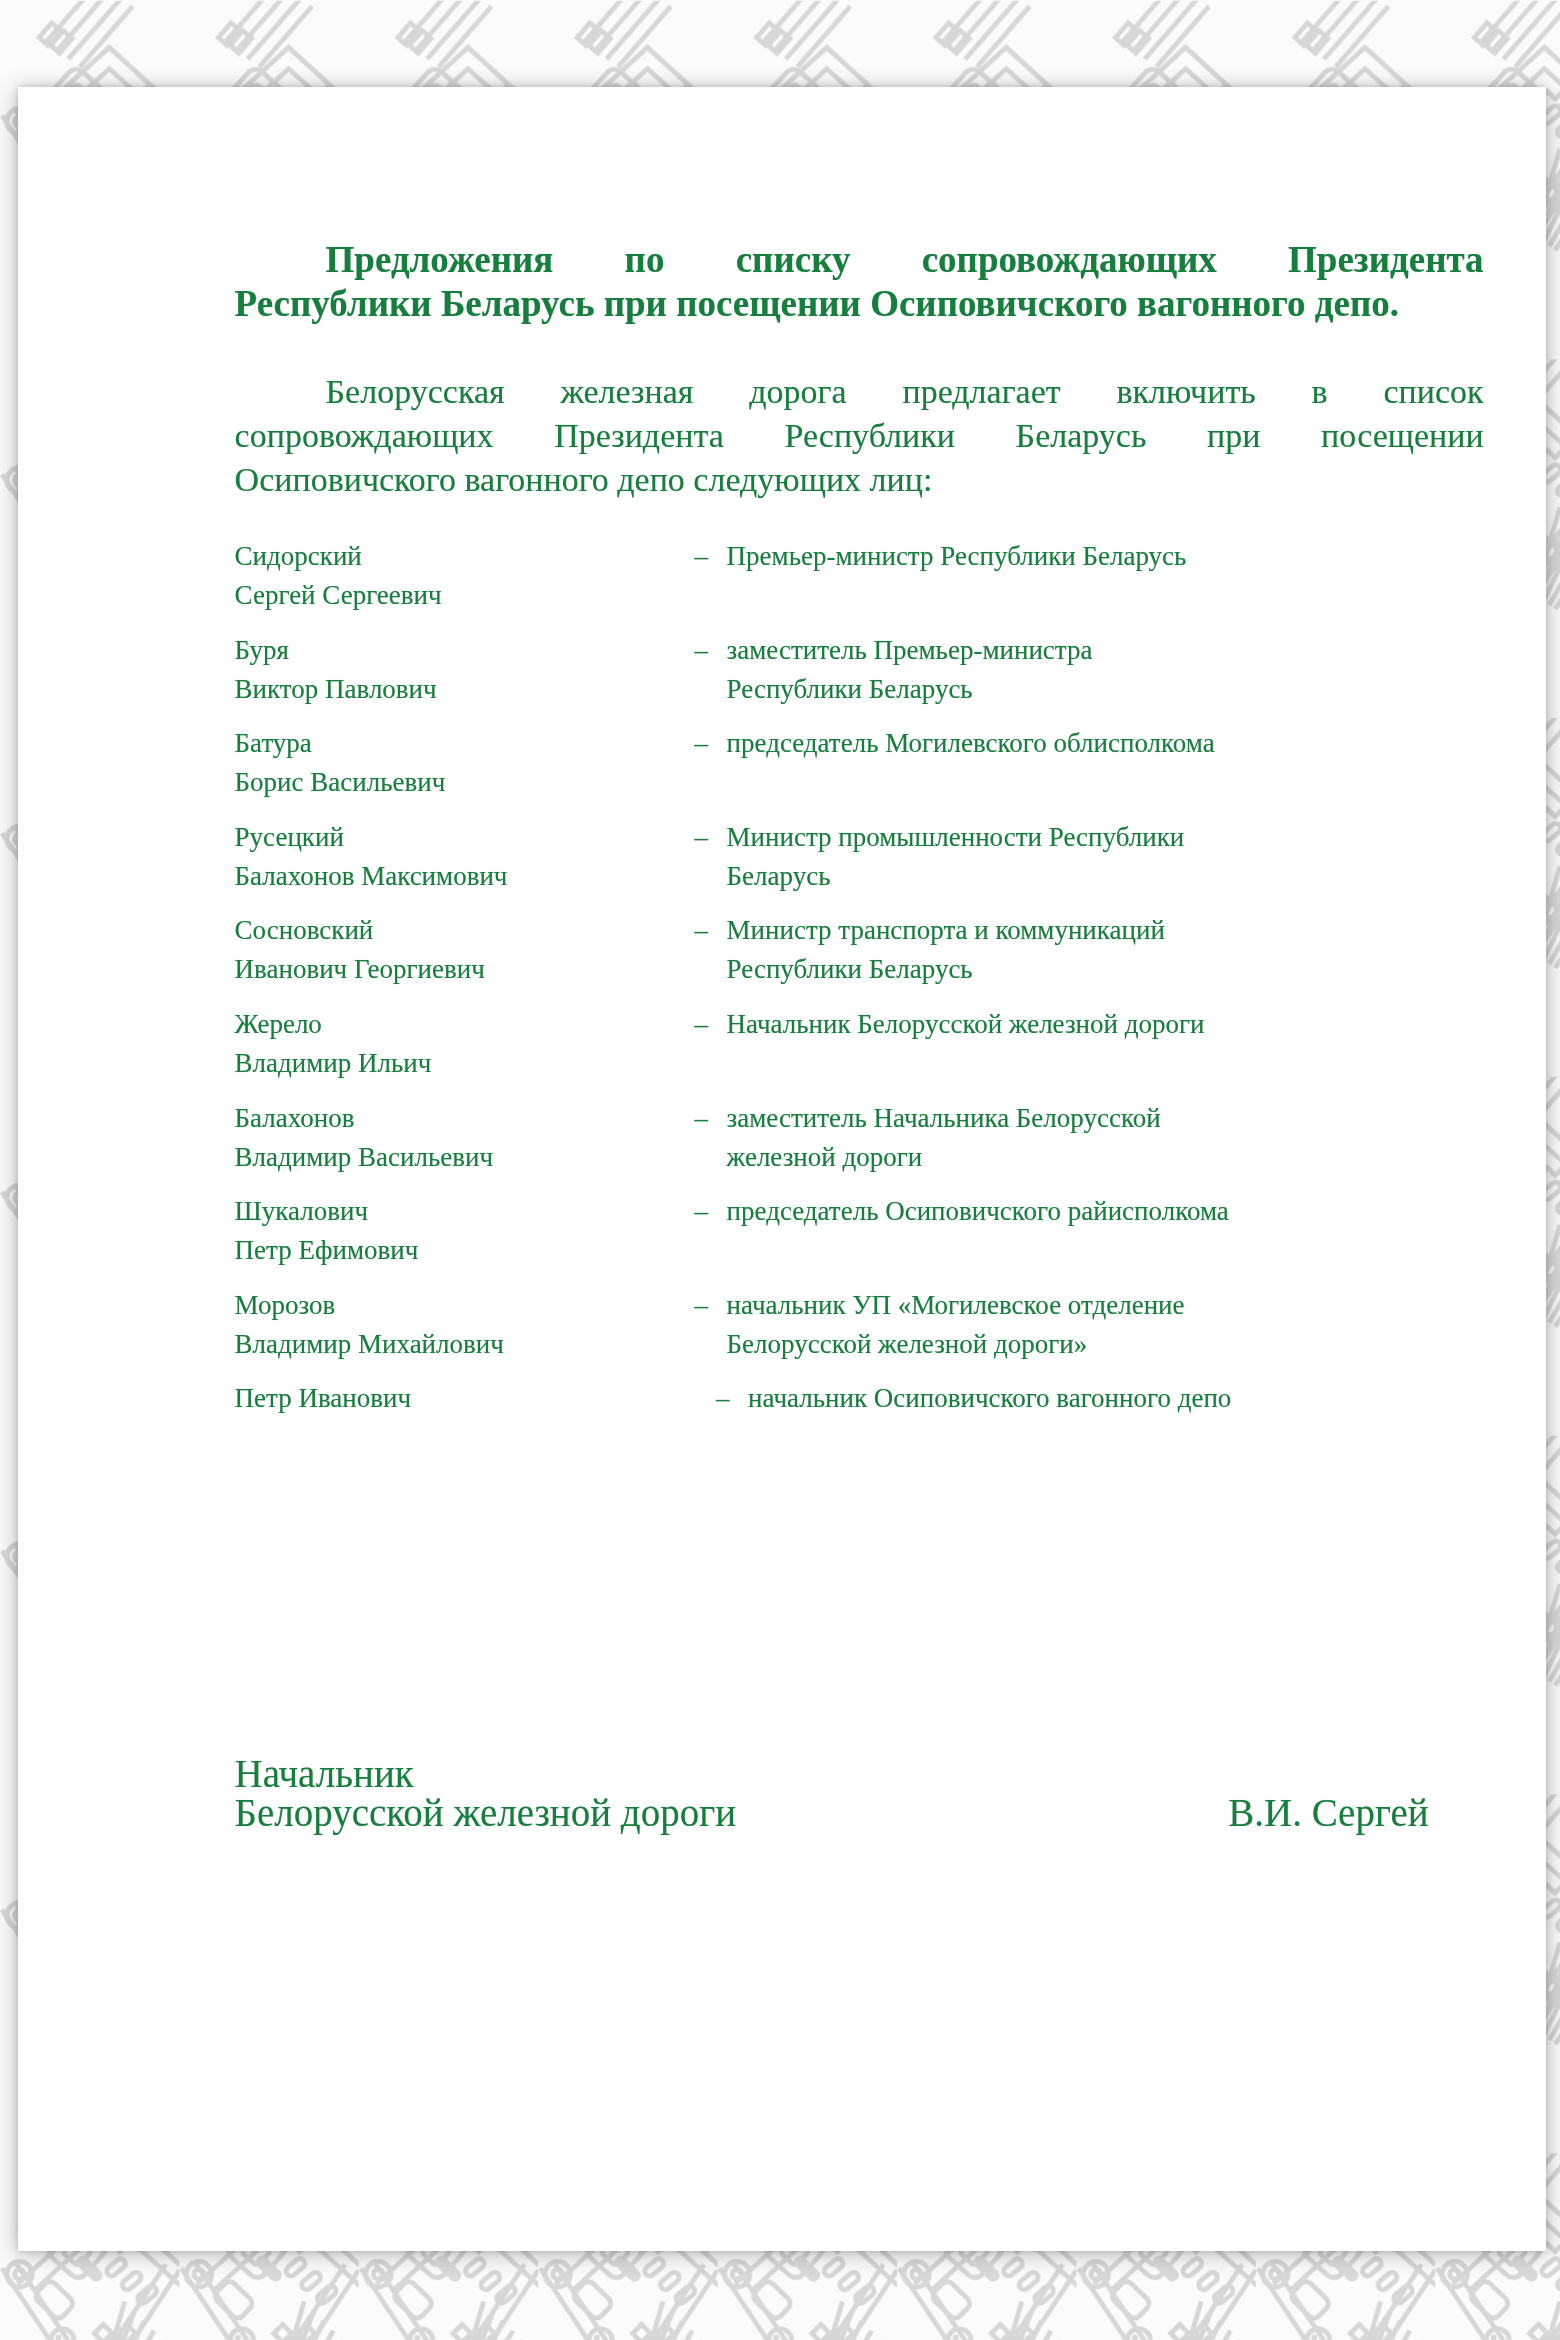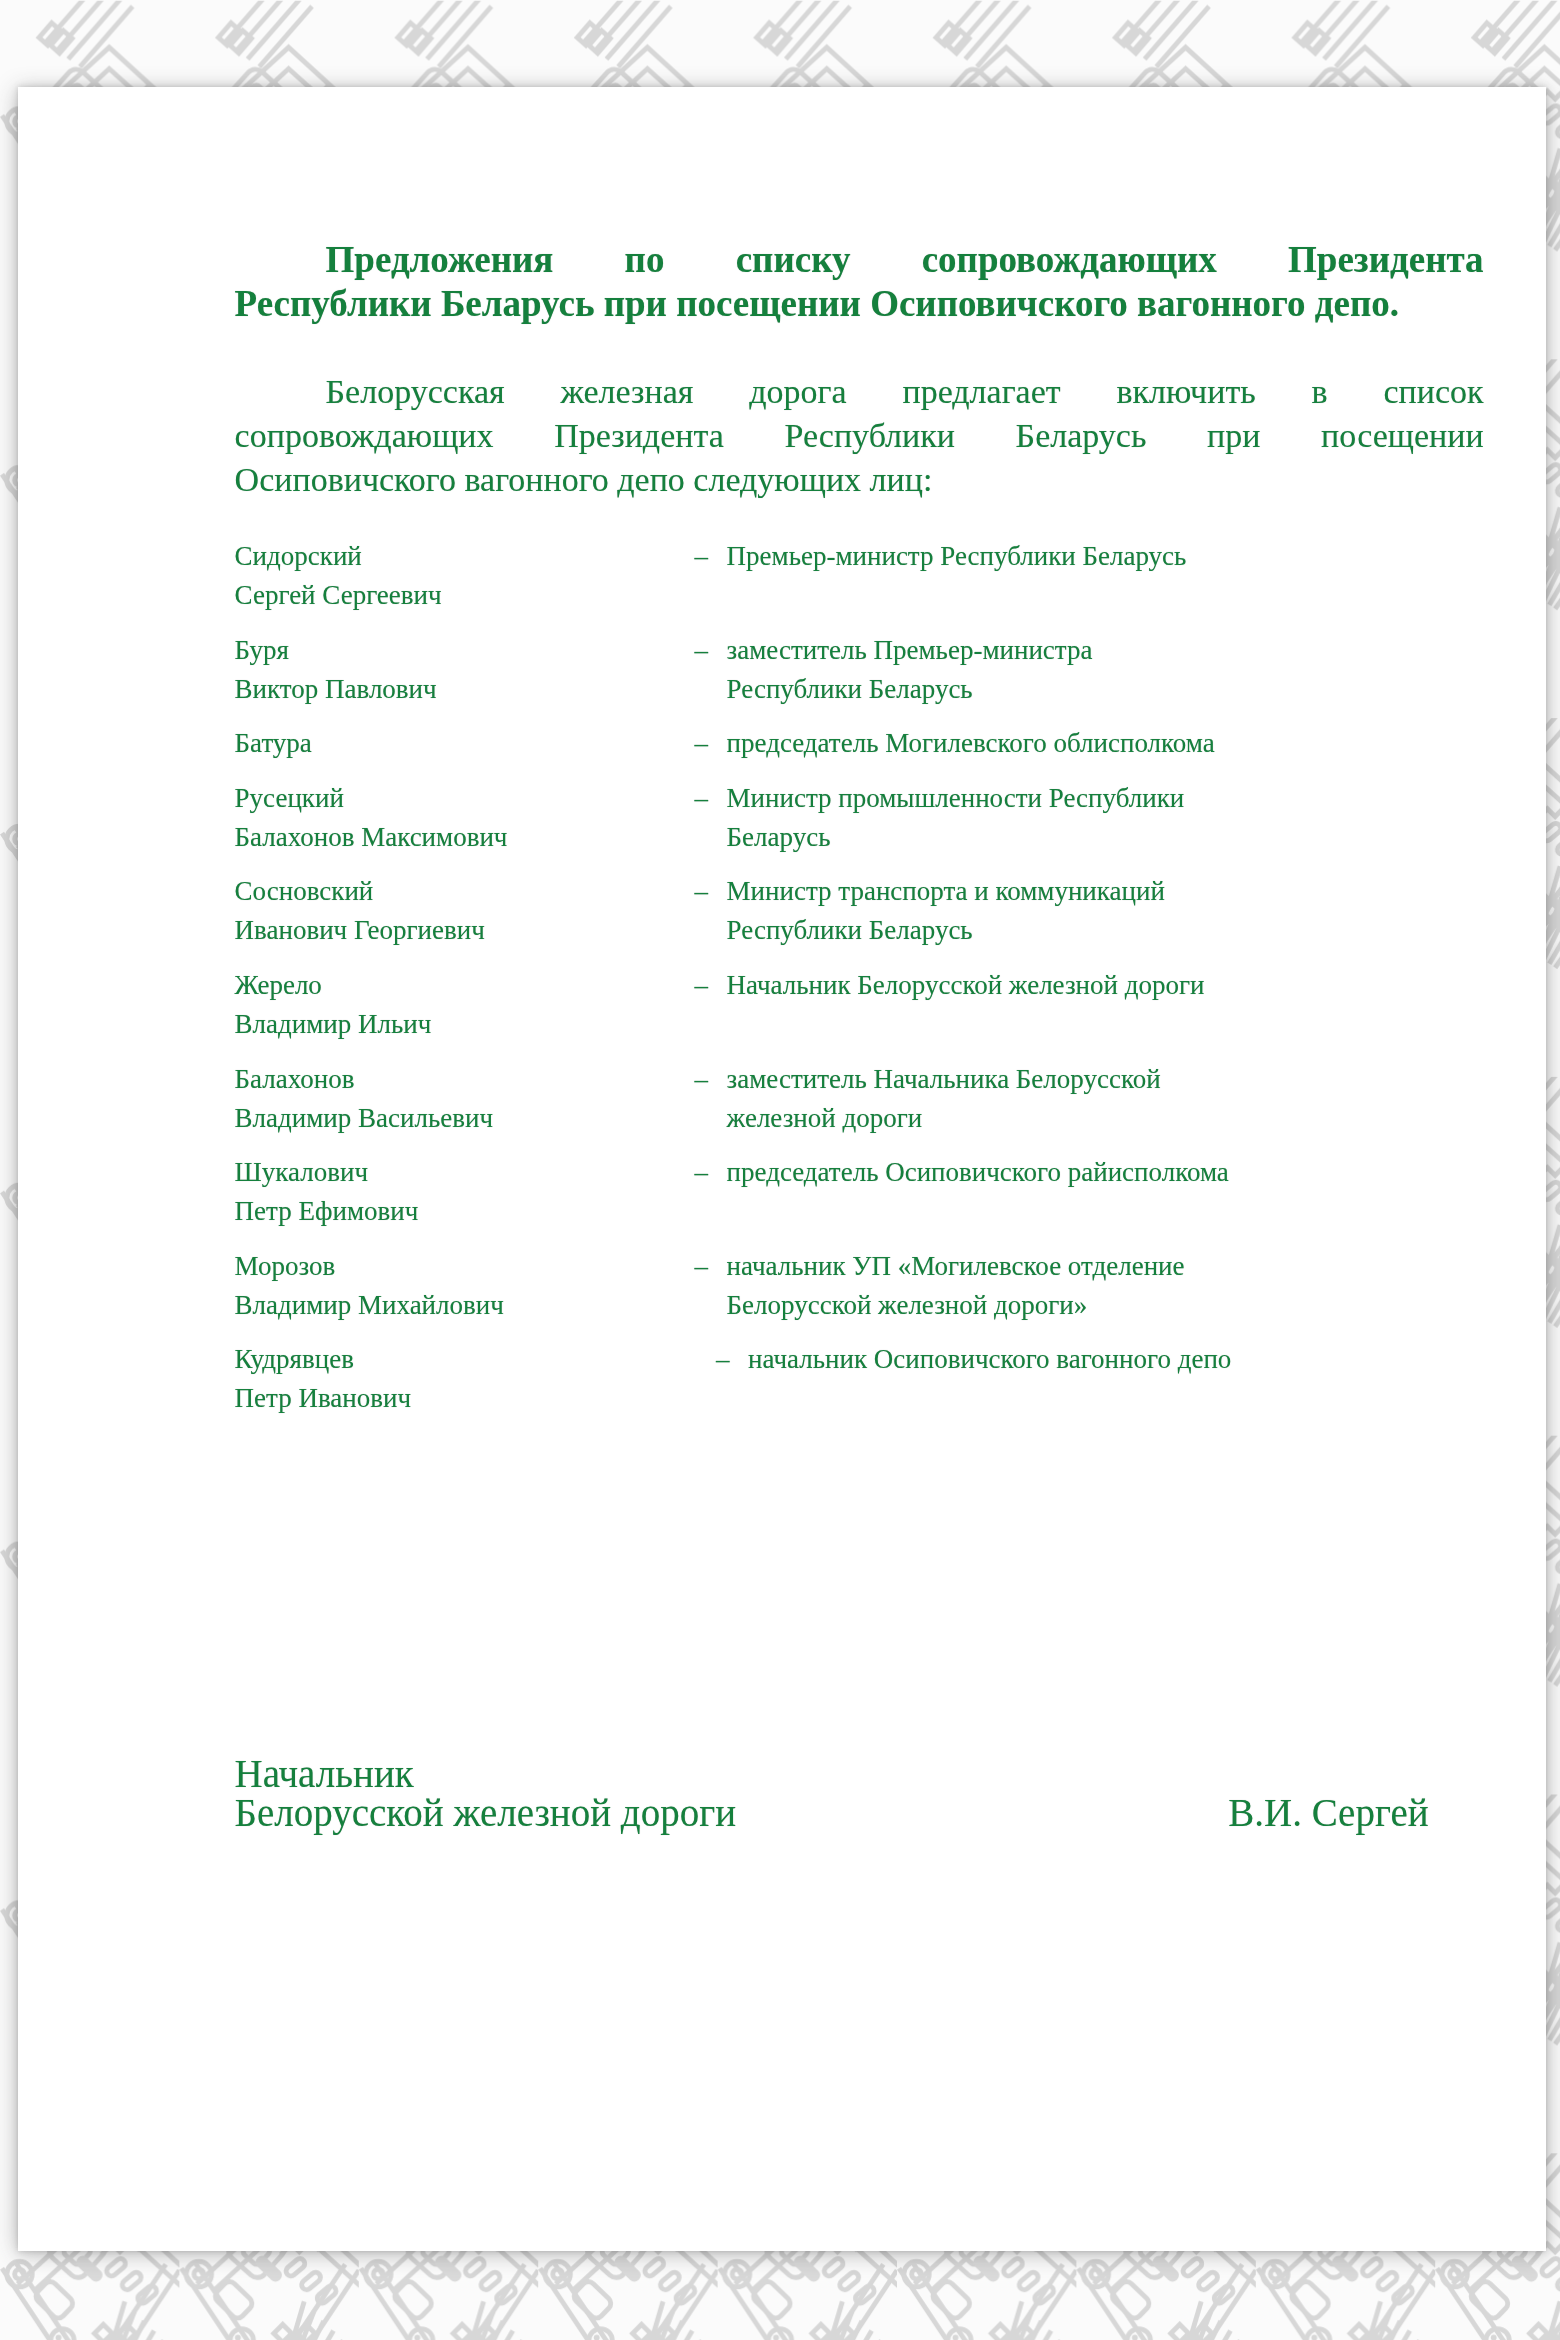--- a/index.html
+++ b/index.html
@@ -112,20 +112,21 @@
       <div class="row">
         <div class="cell-name">
           <div>Буря</div>
           <div>Виктор Павлович</div>
         </div>
         <div class="cell-pos"><span class="dash">–</span>заместитель Премьер-министра<br>Республики Беларусь</div>
       </div>
       <div class="row">
         <div class="cell-name">
           <div>Батура</div>
+          <div>Борис Васильевич</div>
         </div>
         <div class="cell-pos"><span class="dash">–</span>председатель Могилевского облисполкома</div>
       </div>
       <div class="row">
         <div class="cell-name">
           <div>Русецкий</div>
           <div>Балахонов Максимович</div>
         </div>
         <div class="cell-pos"><span class="dash">–</span>Министр промышленности Республики<br>Беларусь</div>
       </div>
@@ -159,21 +160,20 @@
       </div>
       <div class="row">
         <div class="cell-name">
           <div>Морозов</div>
           <div>Владимир Михайлович</div>
         </div>
         <div class="cell-pos"><span class="dash">–</span>начальник УП «Могилевское отделение<br>Белорусской железной дороги»</div>
       </div>
       <div class="row x-indent">
         <div class="cell-name">
-          <div>Кудрявцев</div>
           <div>Петр Иванович</div>
         </div>
         <div class="cell-pos"><span class="dash">–</span>начальник Осиповичского вагонного депо</div>
       </div>
     </div>
 
   <div class="signature">
     <div class="sig-left">
       <div>Начальник</div>
       <div>Белорусской железной дороги</div>

